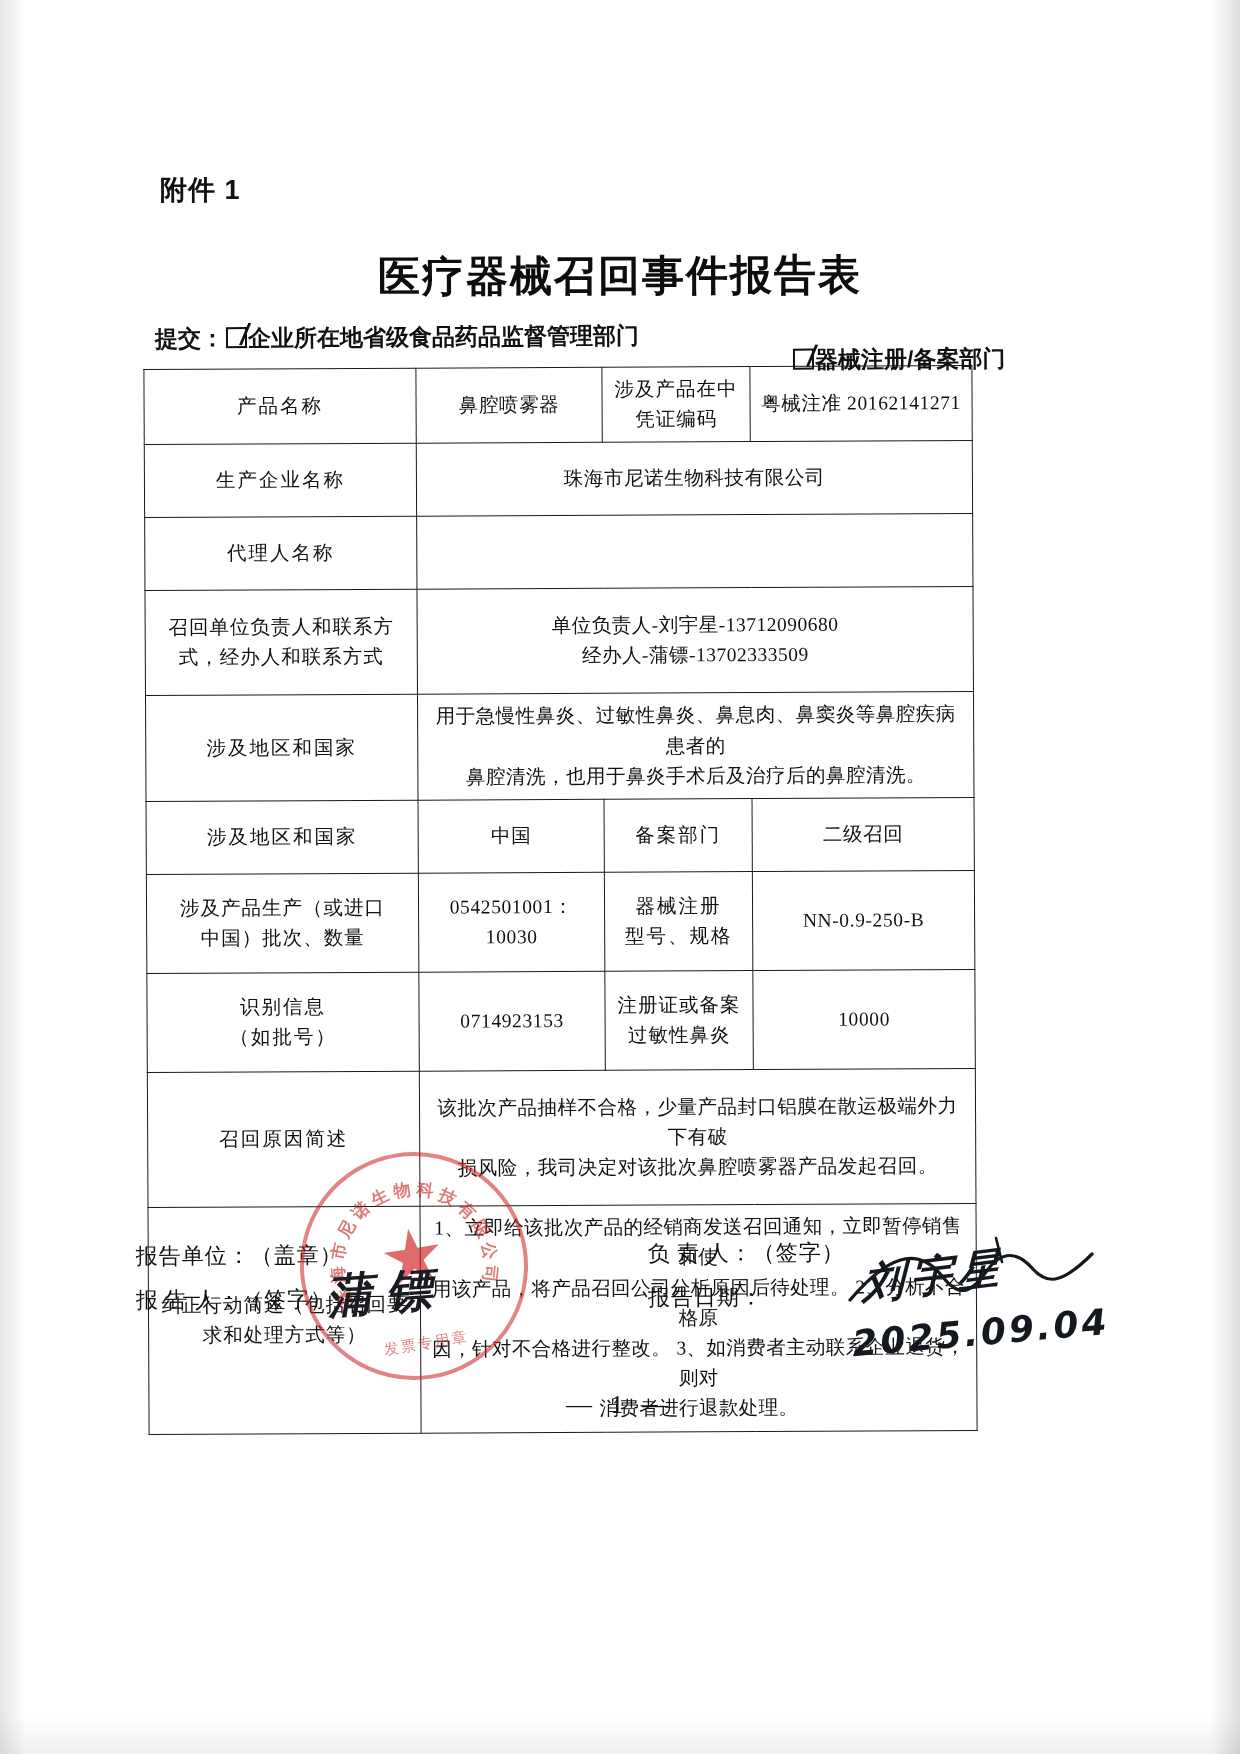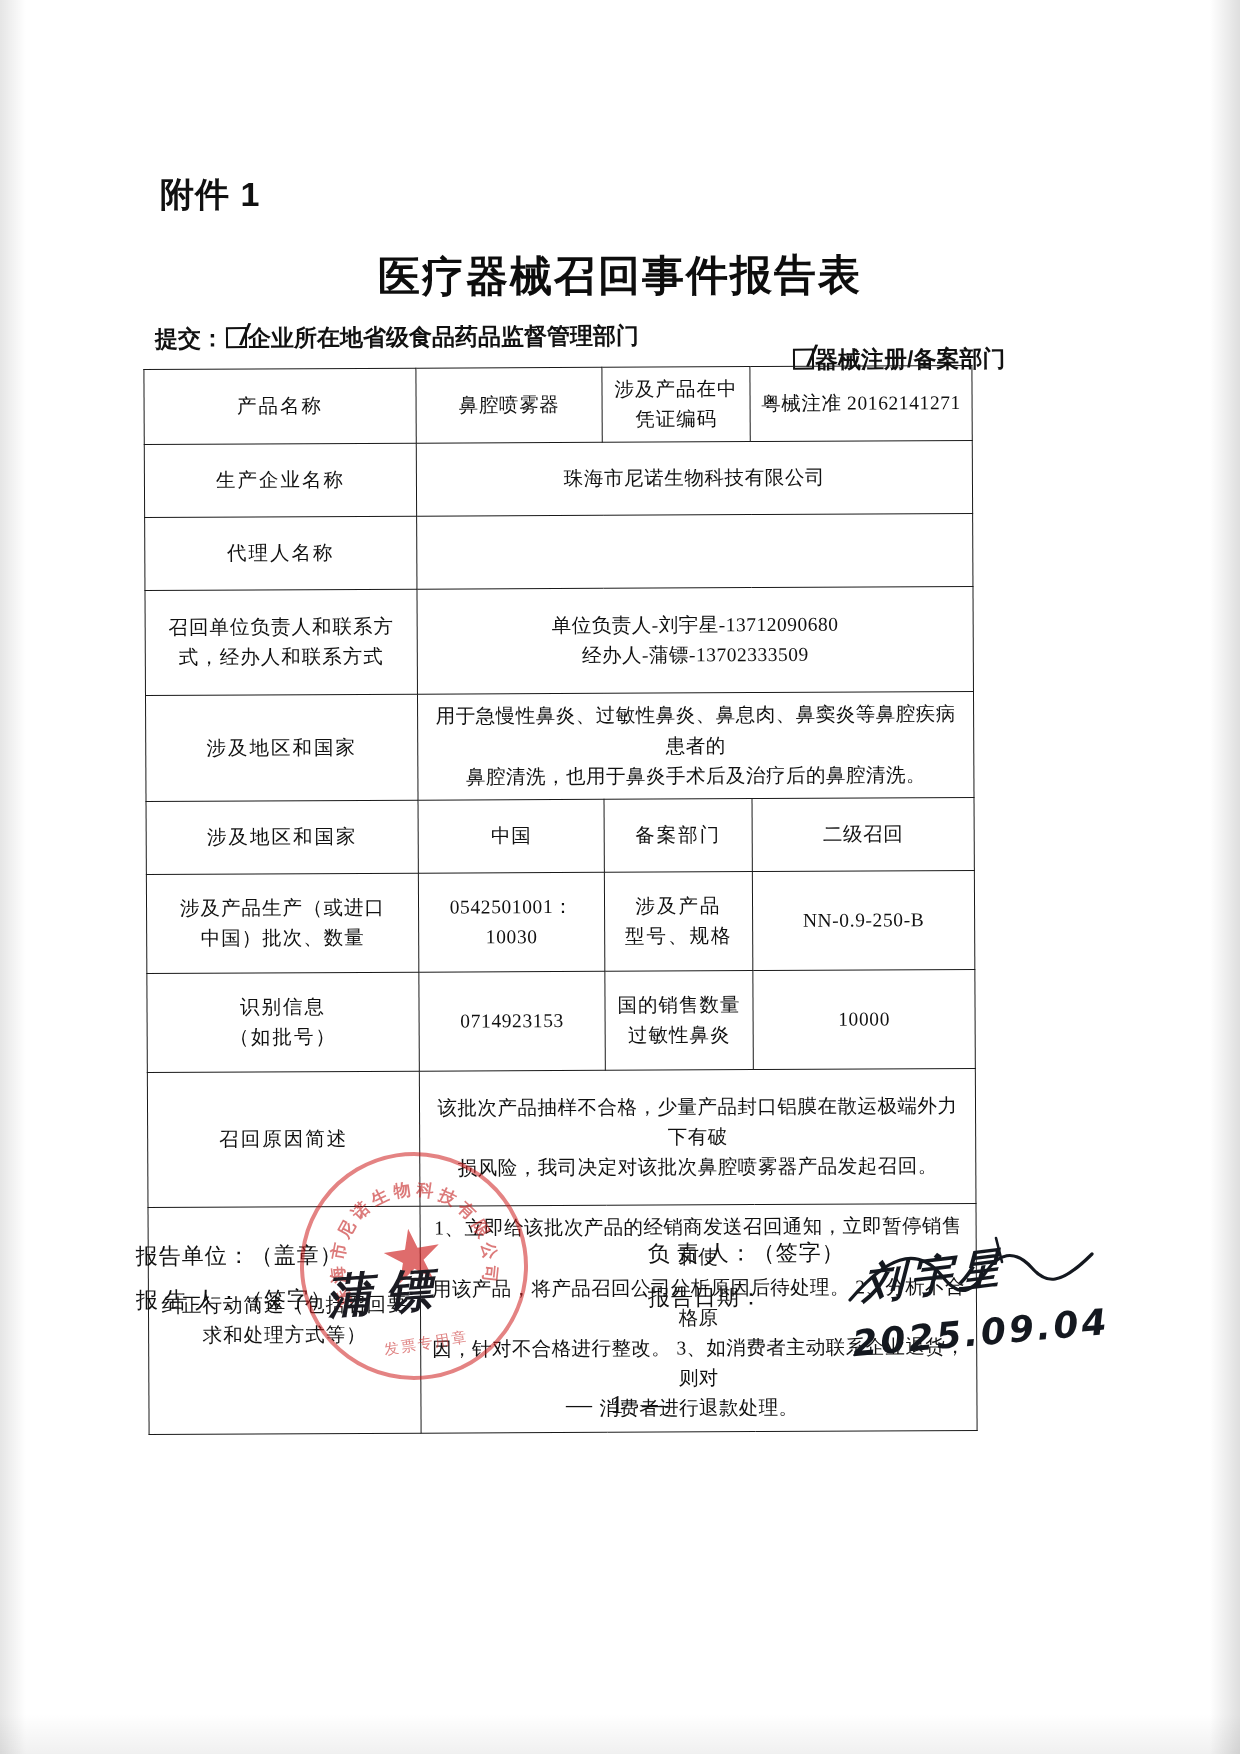--- a/index.html
+++ b/index.html
@@ -40,21 +40,21 @@
     background: linear-gradient(to top, rgba(0,0,0,0.06), rgba(0,0,0,0));
     pointer-events: none;
   }
 
   .attachment-label {
     position: absolute;
     left: 160px;
     top: 172px;
     font-family: "Liberation Sans", "DejaVu Sans", sans-serif;
     font-weight: bold;
-    font-size: 34px;
+    font-size: 27px;
     letter-spacing: 1px;
     color: #111;
   }
 
   .doc-title {
     position: absolute;
     left: 0;
     top: 248px;
     width: 1240px;
     text-align: center;
@@ -370,34 +370,34 @@
         <td class="val">二级召回</td>
       </tr>
 
       <tr>
         <td class="label" style="height:84px;letter-spacing:1px">
           <div>涉及产品生产（或进口</div>
           <div>中国）批次、数量</div>
         </td>
         <td class="val numeric">0542501001：10030</td>
         <td class="label">
-          <div>涉及产品</div>
+          <div>器械注册</div>
           <div>型号、规格</div>
         </td>
         <td class="val numeric">NN-0.9-250-B</td>
       </tr>
 
       <tr>
         <td class="label" style="height:84px">
           <div>识别信息</div>
           <div>（如批号）</div>
         </td>
         <td class="val numeric">0714923153</td>
         <td class="label" style="letter-spacing:1px">
-          <div>国的销售数量</div>
+          <div>注册证或备案</div>
           <div>过敏性鼻炎</div>
         </td>
         <td class="val numeric">10000</td>
       </tr>
 
       <tr>
         <td class="label" style="height:120px">召回原因简述</td>
         <td class="val-just" colspan="3">
           <div>该批次产品抽样不合格，少量产品封口铝膜在散运极端外力下有破</div>
           <div>损风险，我司决定对该批次鼻腔喷雾器产品发起召回。</div>

